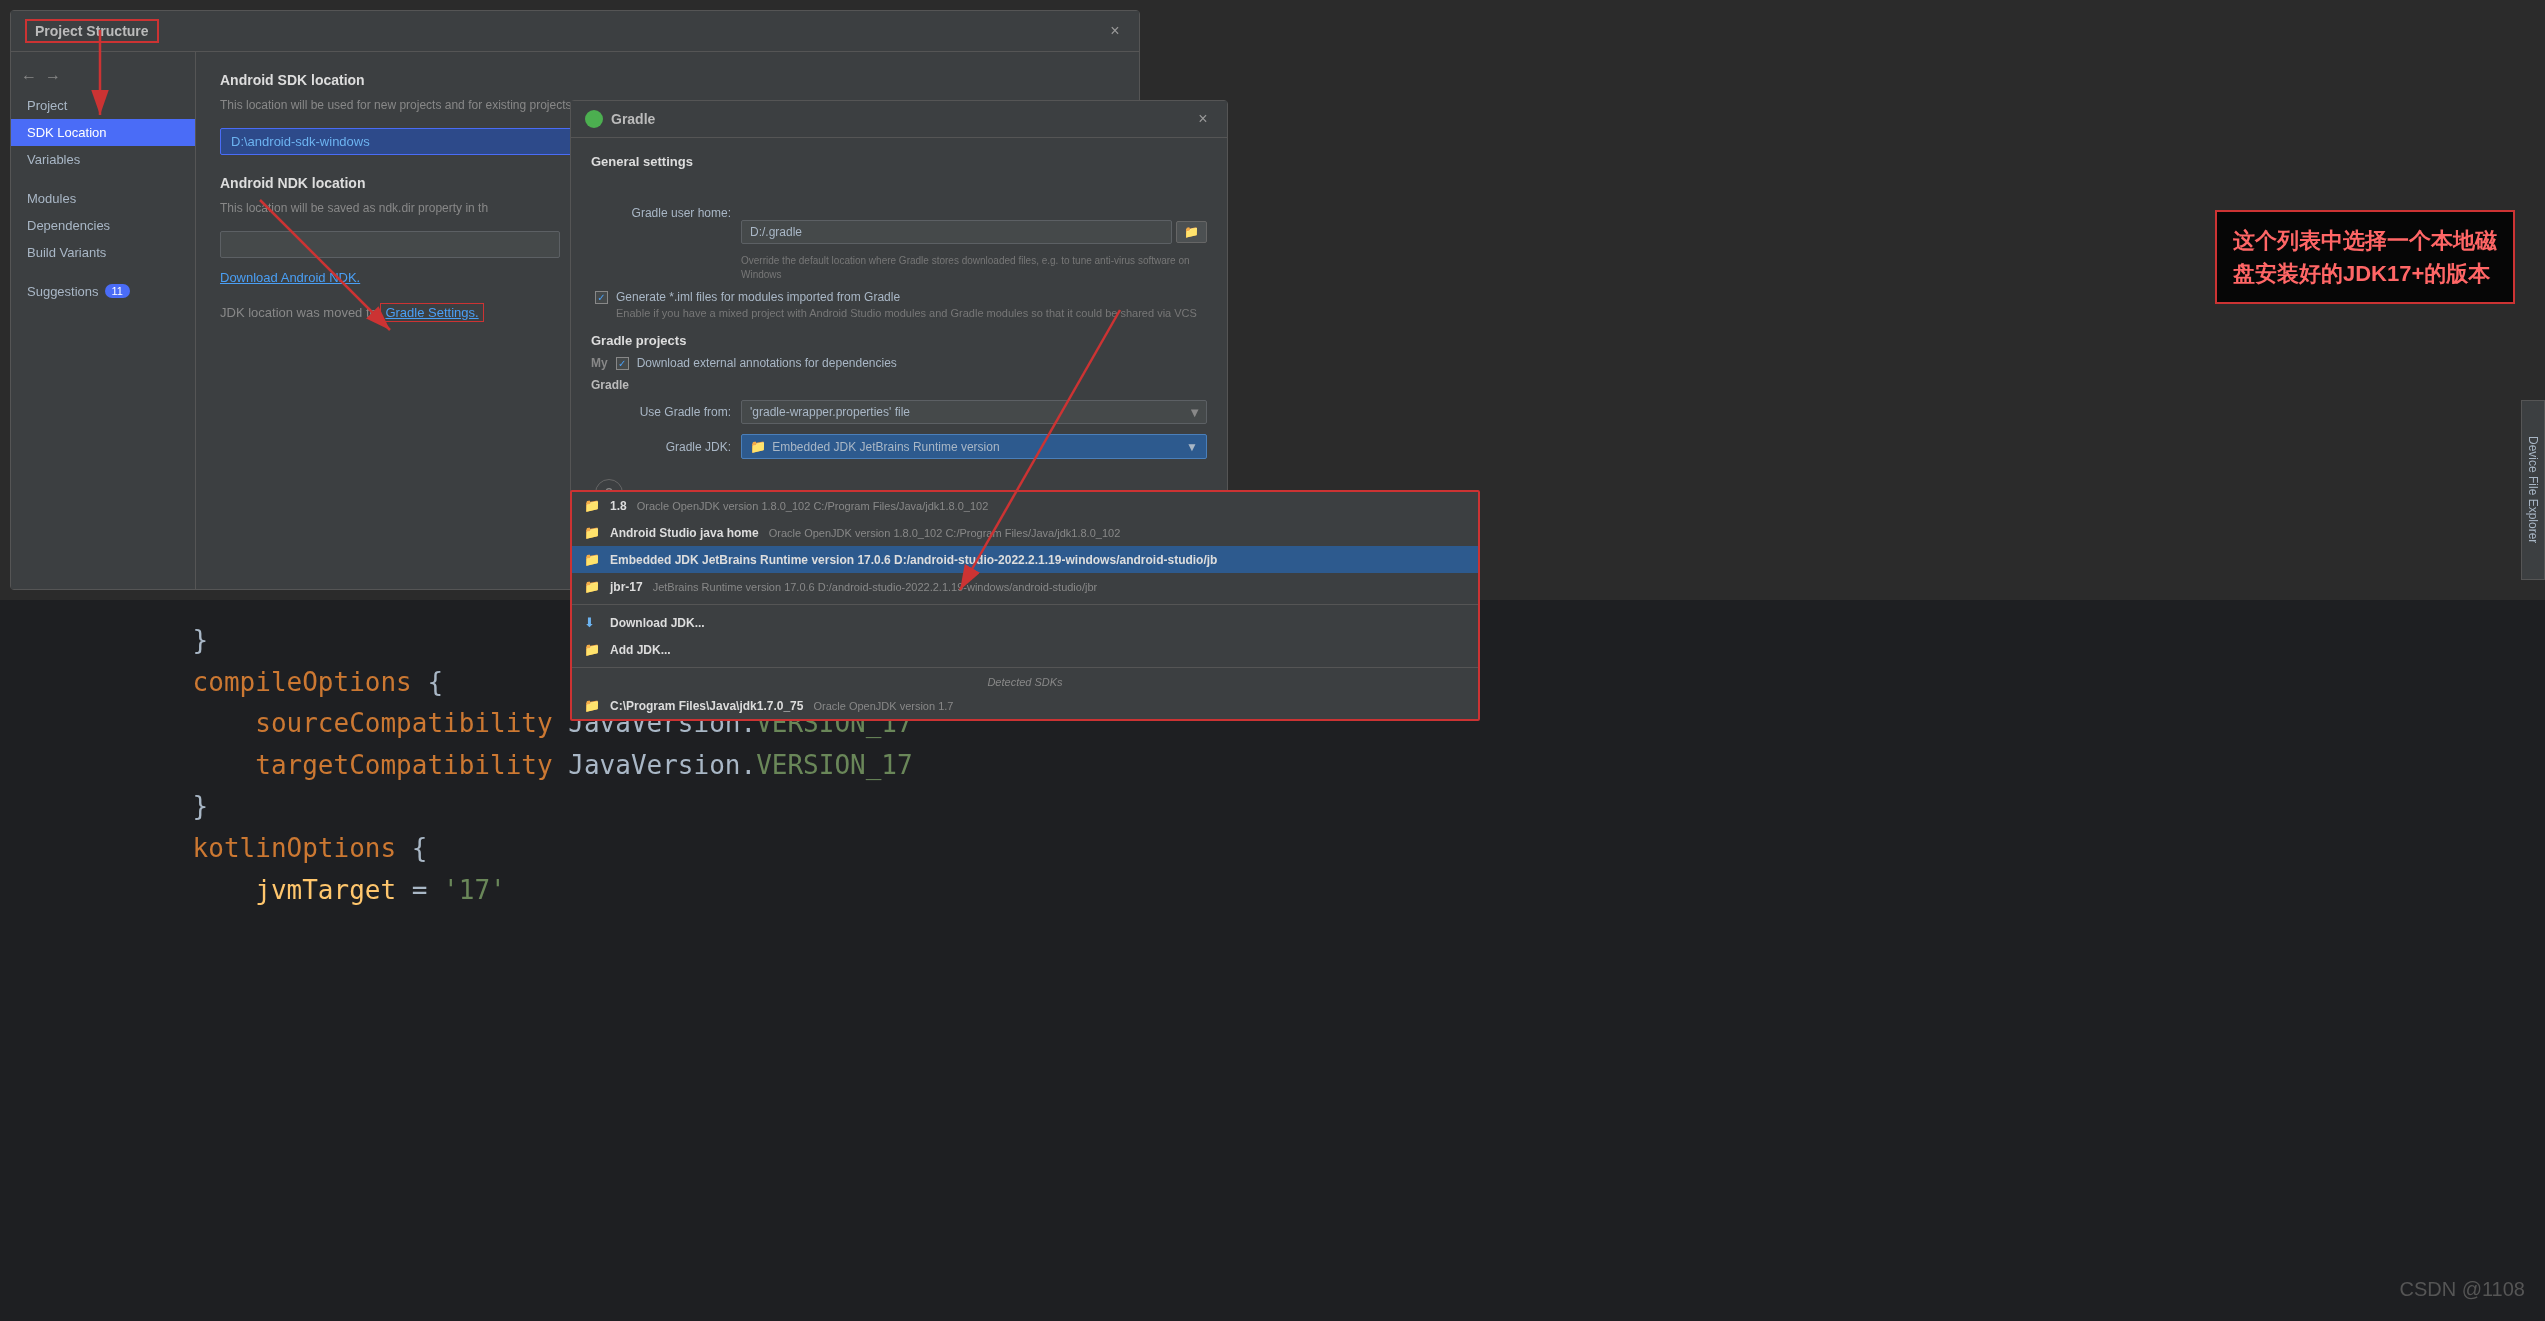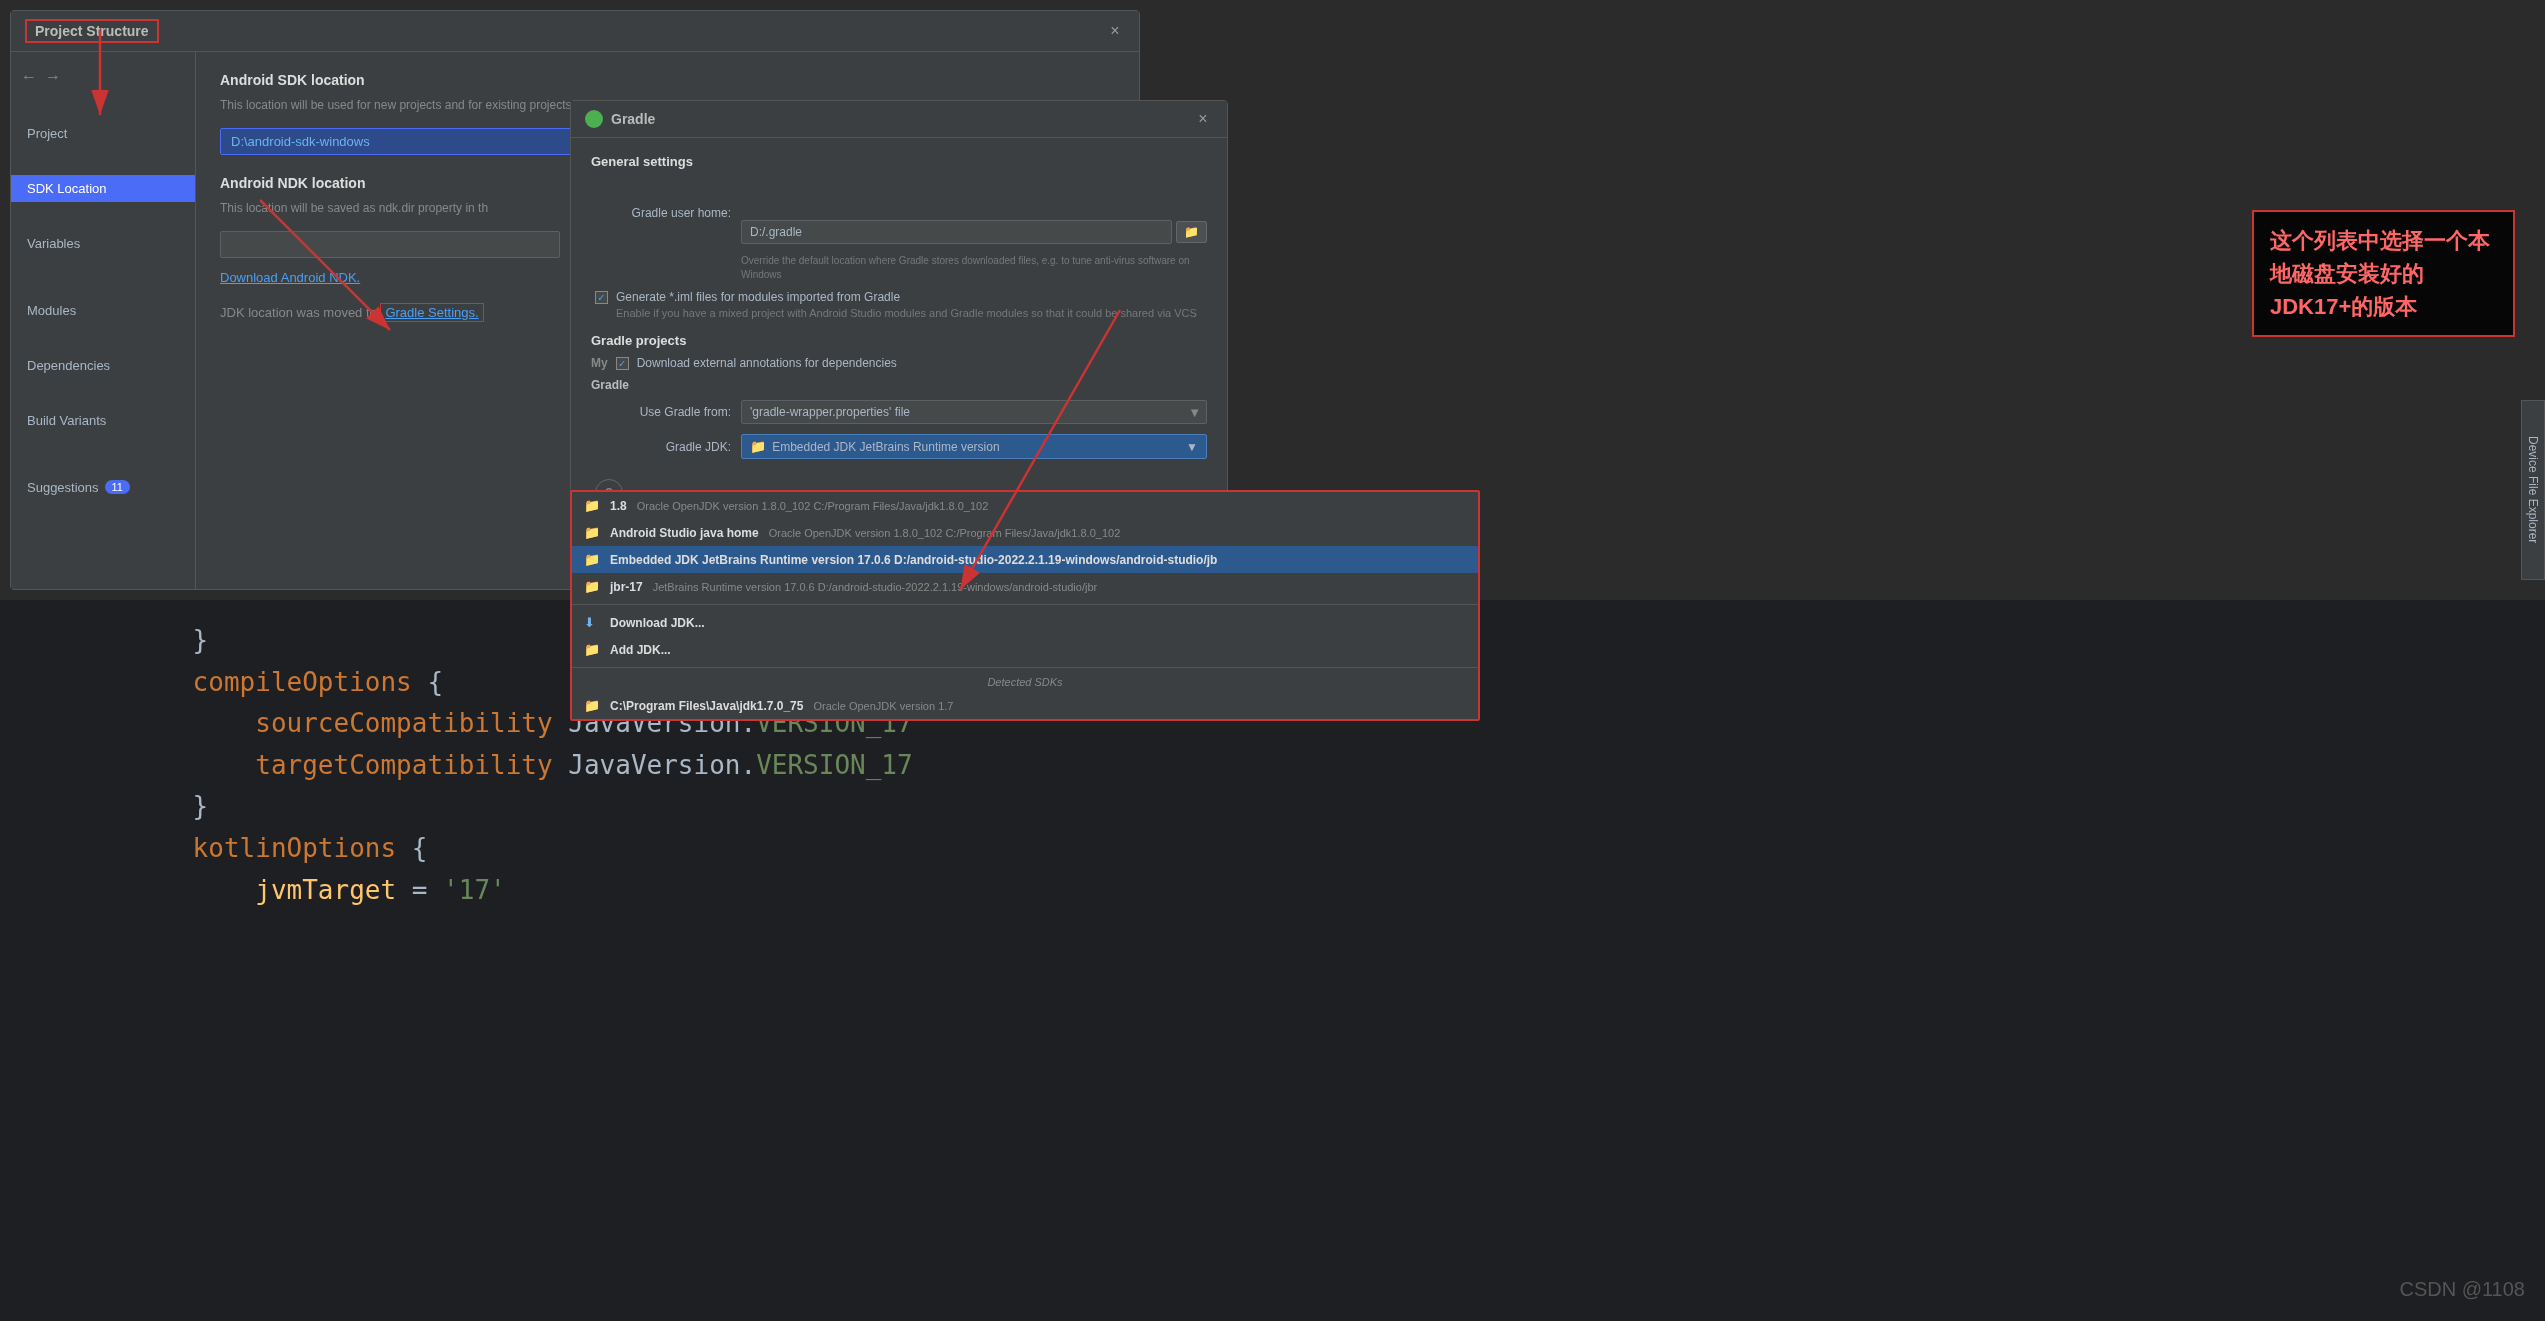--- a/index.html
+++ b/index.html
@@ -119,21 +119,20 @@
       color: #888;
       font-size: 16px;
       cursor: pointer;
     }
 
     .sidebar-item {
       padding: 6px 16px;
       cursor: pointer;
       color: #a9b7c6;
       font-size: 13px;
-      margin-top: 28px;
     }
     .sidebar-item.active {
       background: #4a6cf7;
       color: white;
     }
     .sidebar-divider {
       height: 12px;
     }
 
     
@@ -440,21 +439,21 @@
       cursor: pointer;
       font-size: 14px;
       margin-top: 10px;
     }
 
     
     .annotation-box {
       position: absolute;
       top: 210px;
       right: 30px;
-      width: 263px;
+      width: 300px;
       background: rgba(0,0,0,0.85);
       border: 2px solid #cc3333;
       padding: 12px 16px;
       color: #ff6666;
       font-size: 22px;
       font-weight: bold;
       line-height: 1.5;
       z-index: 30;
     }
 

